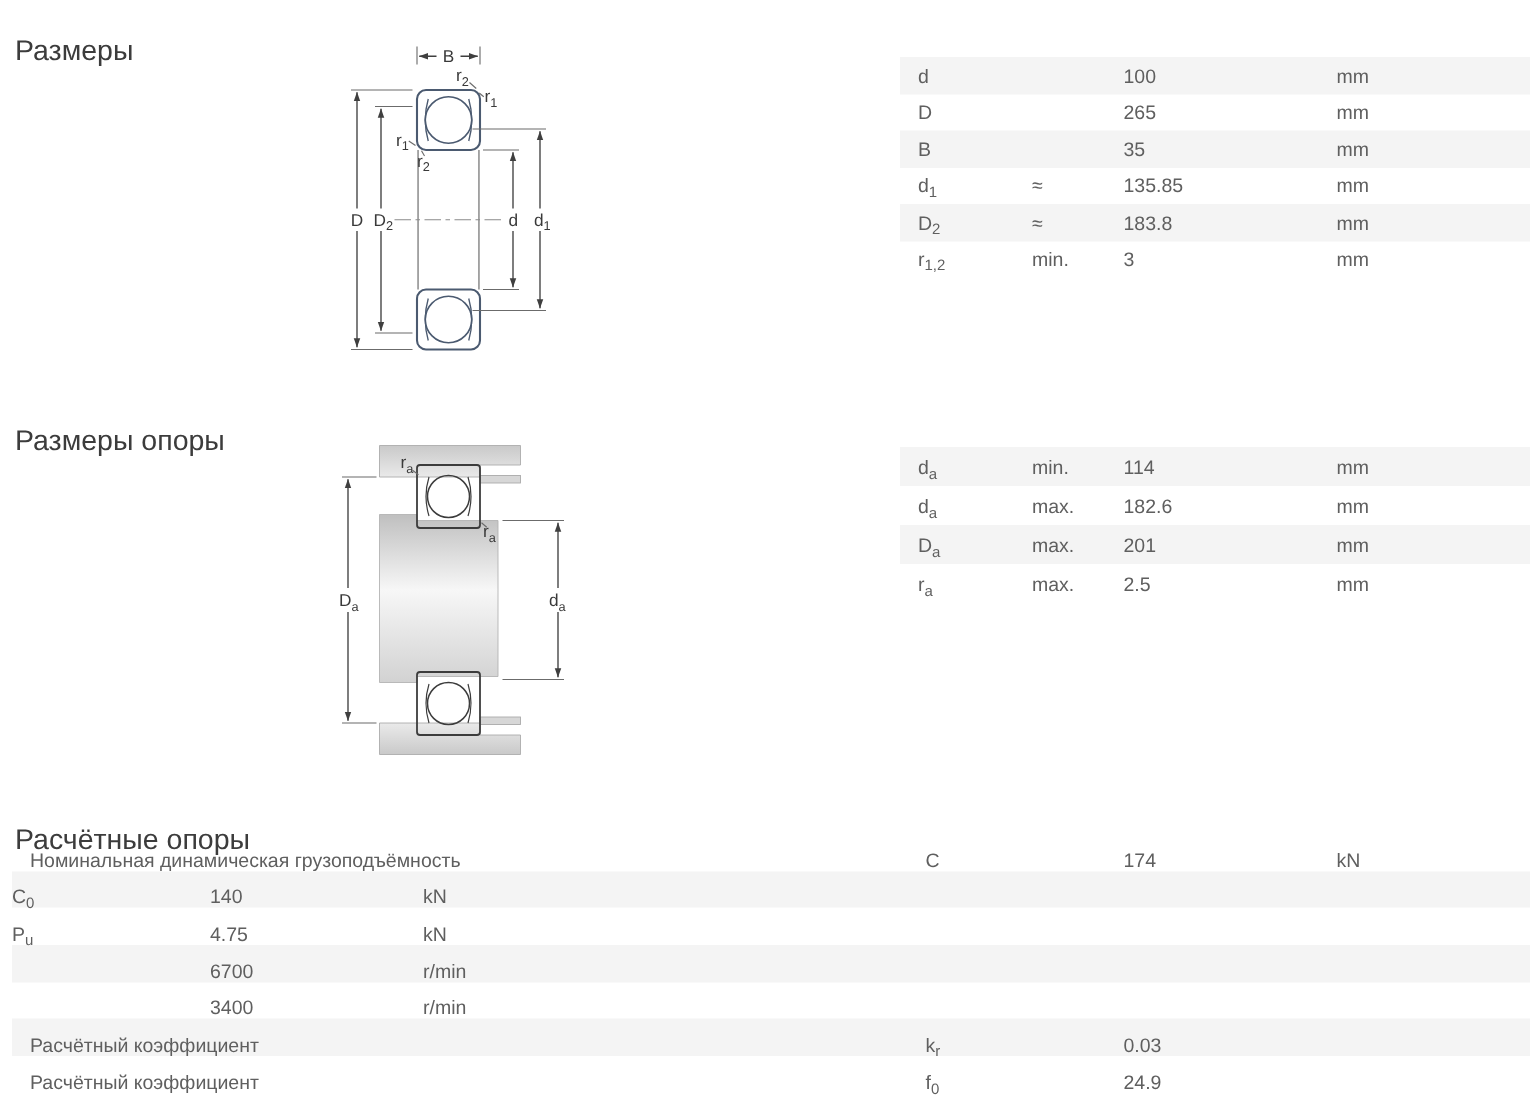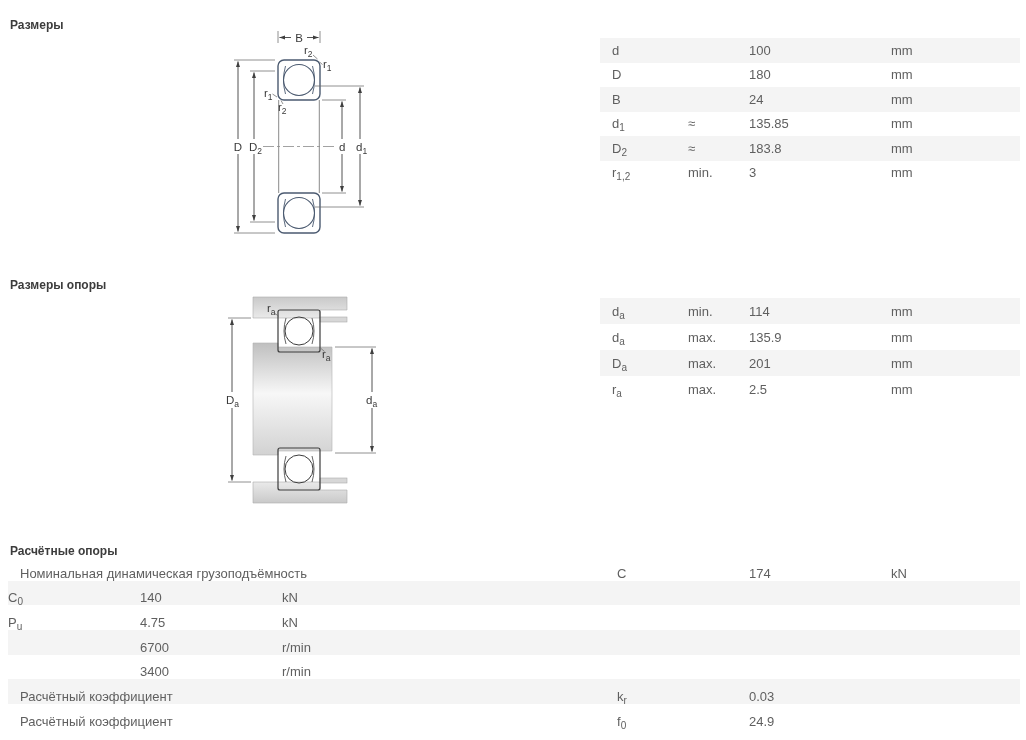--- a/index.html
+++ b/index.html
@@ -1,21 +1,21 @@
 <!DOCTYPE html>
 <html><head>
 <meta charset="utf-8">
 <style>
   html,body{margin:0;padding:0;}
   body{
     width:1026px;height:740px;position:relative;overflow:hidden;
     background:#ffffff;color:#5a5a5a;
     font-family:"Liberation Sans", sans-serif;
   }
-  .heading{position:absolute;font-size:12px;font-weight:bold;color:#3c3c3c;white-space:nowrap;}
+  .heading{position:absolute;font-size:19px;font-weight:normal;color:#3c3c3c;white-space:nowrap;}
   #h-dim{left:10px;top:8px;}
   #h-abut{left:10px;top:268px;}
   #h-calc{left:10px;top:534px;}
 
   .diag{position:absolute;}
   #diag1{left:225px;top:22px;}
   #diag2{left:225px;top:285px;}
 
   .tbl{position:absolute;}
   #tbl-dim{left:600px;top:38px;width:420px;}
@@ -131,28 +131,28 @@
   <div class="row">
     <div class="cell c-sym"><span>d</span><span class="sub"></span></div>
     <div class="cell c-qual"></div>
     <div class="cell c-val">100</div>
     <div class="cell c-unit">mm</div>
   </div>
 
   <div class="row">
     <div class="cell c-sym"><span>D</span><span class="sub"></span></div>
     <div class="cell c-qual"></div>
-    <div class="cell c-val">180</div>
+    <div class="cell c-val">265</div>
     <div class="cell c-unit">mm</div>
   </div>
 
   <div class="row">
     <div class="cell c-sym"><span>B</span><span class="sub"></span></div>
     <div class="cell c-qual"></div>
-    <div class="cell c-val">24</div>
+    <div class="cell c-val">35</div>
     <div class="cell c-unit">mm</div>
   </div>
 
   <div class="row">
     <div class="cell c-sym"><span>d</span><span class="sub">1</span></div>
     <div class="cell c-qual">≈</div>
     <div class="cell c-val">135.85</div>
     <div class="cell c-unit">mm</div>
   </div>
 
@@ -240,21 +240,21 @@
   <div class="row">
     <div class="cell c-sym"><span>d</span><span class="sub">a</span></div>
     <div class="cell c-qual">min.</div>
     <div class="cell c-val">114</div>
     <div class="cell c-unit">mm</div>
   </div>
 
   <div class="row">
     <div class="cell c-sym"><span>d</span><span class="sub">a</span></div>
     <div class="cell c-qual">max.</div>
-    <div class="cell c-val">135.9</div>
+    <div class="cell c-val">182.6</div>
     <div class="cell c-unit">mm</div>
   </div>
 
   <div class="row">
     <div class="cell c-sym"><span>D</span><span class="sub">a</span></div>
     <div class="cell c-qual">max.</div>
     <div class="cell c-val">201</div>
     <div class="cell c-unit">mm</div>
   </div>
 

